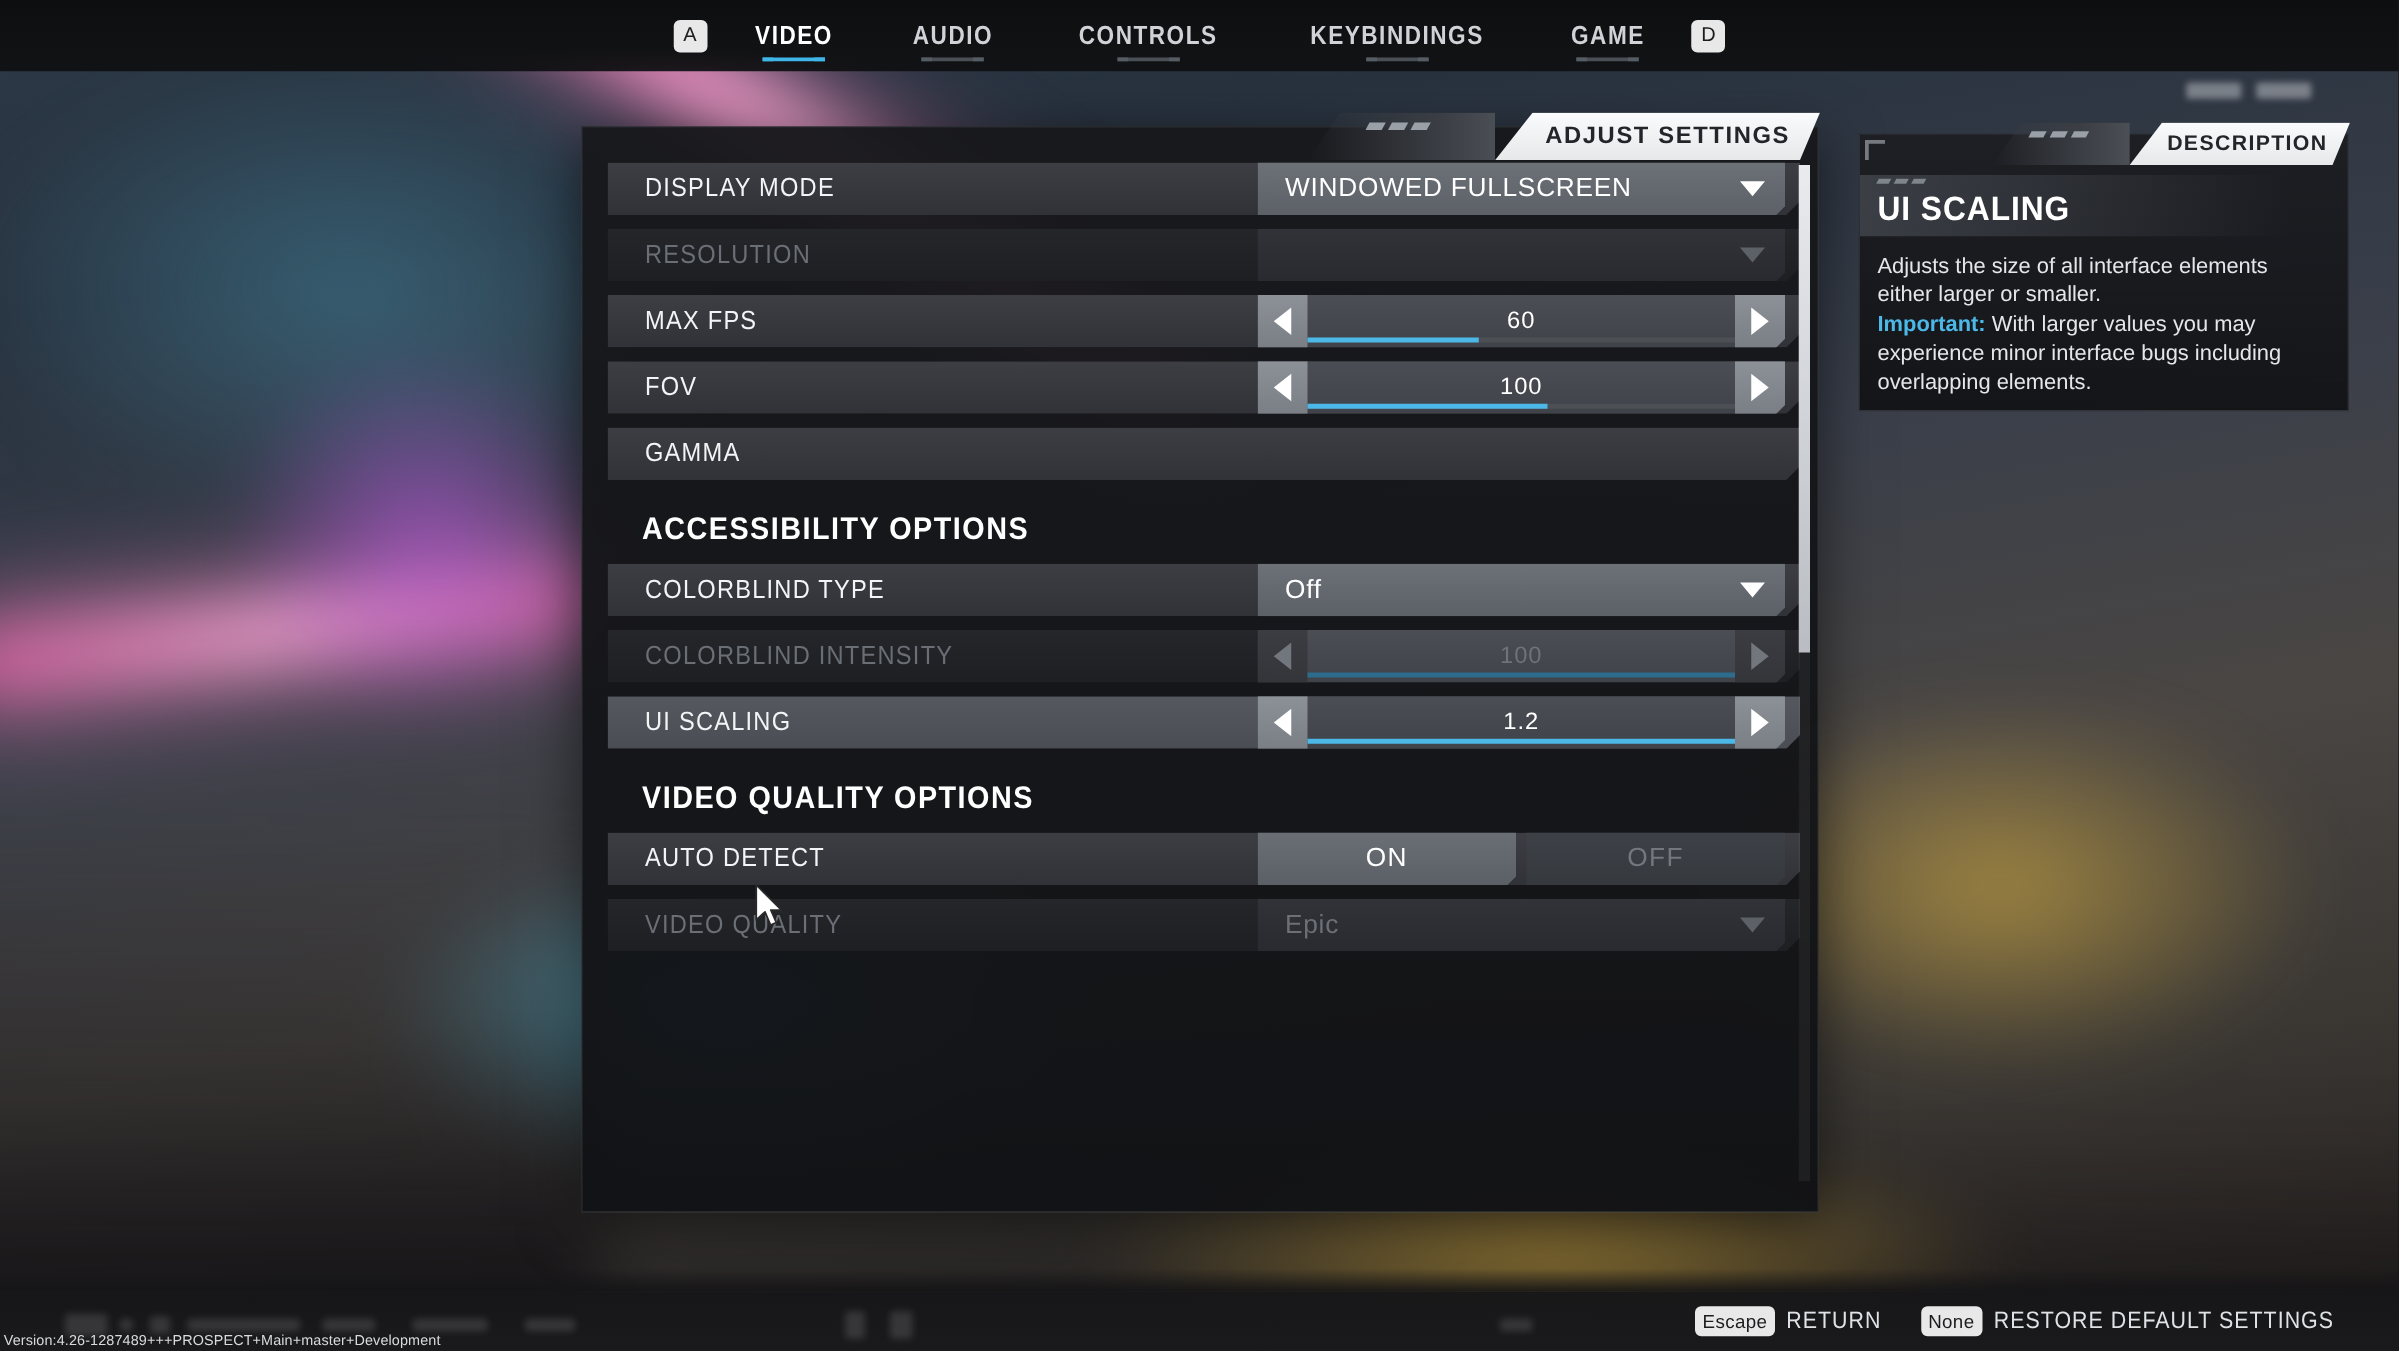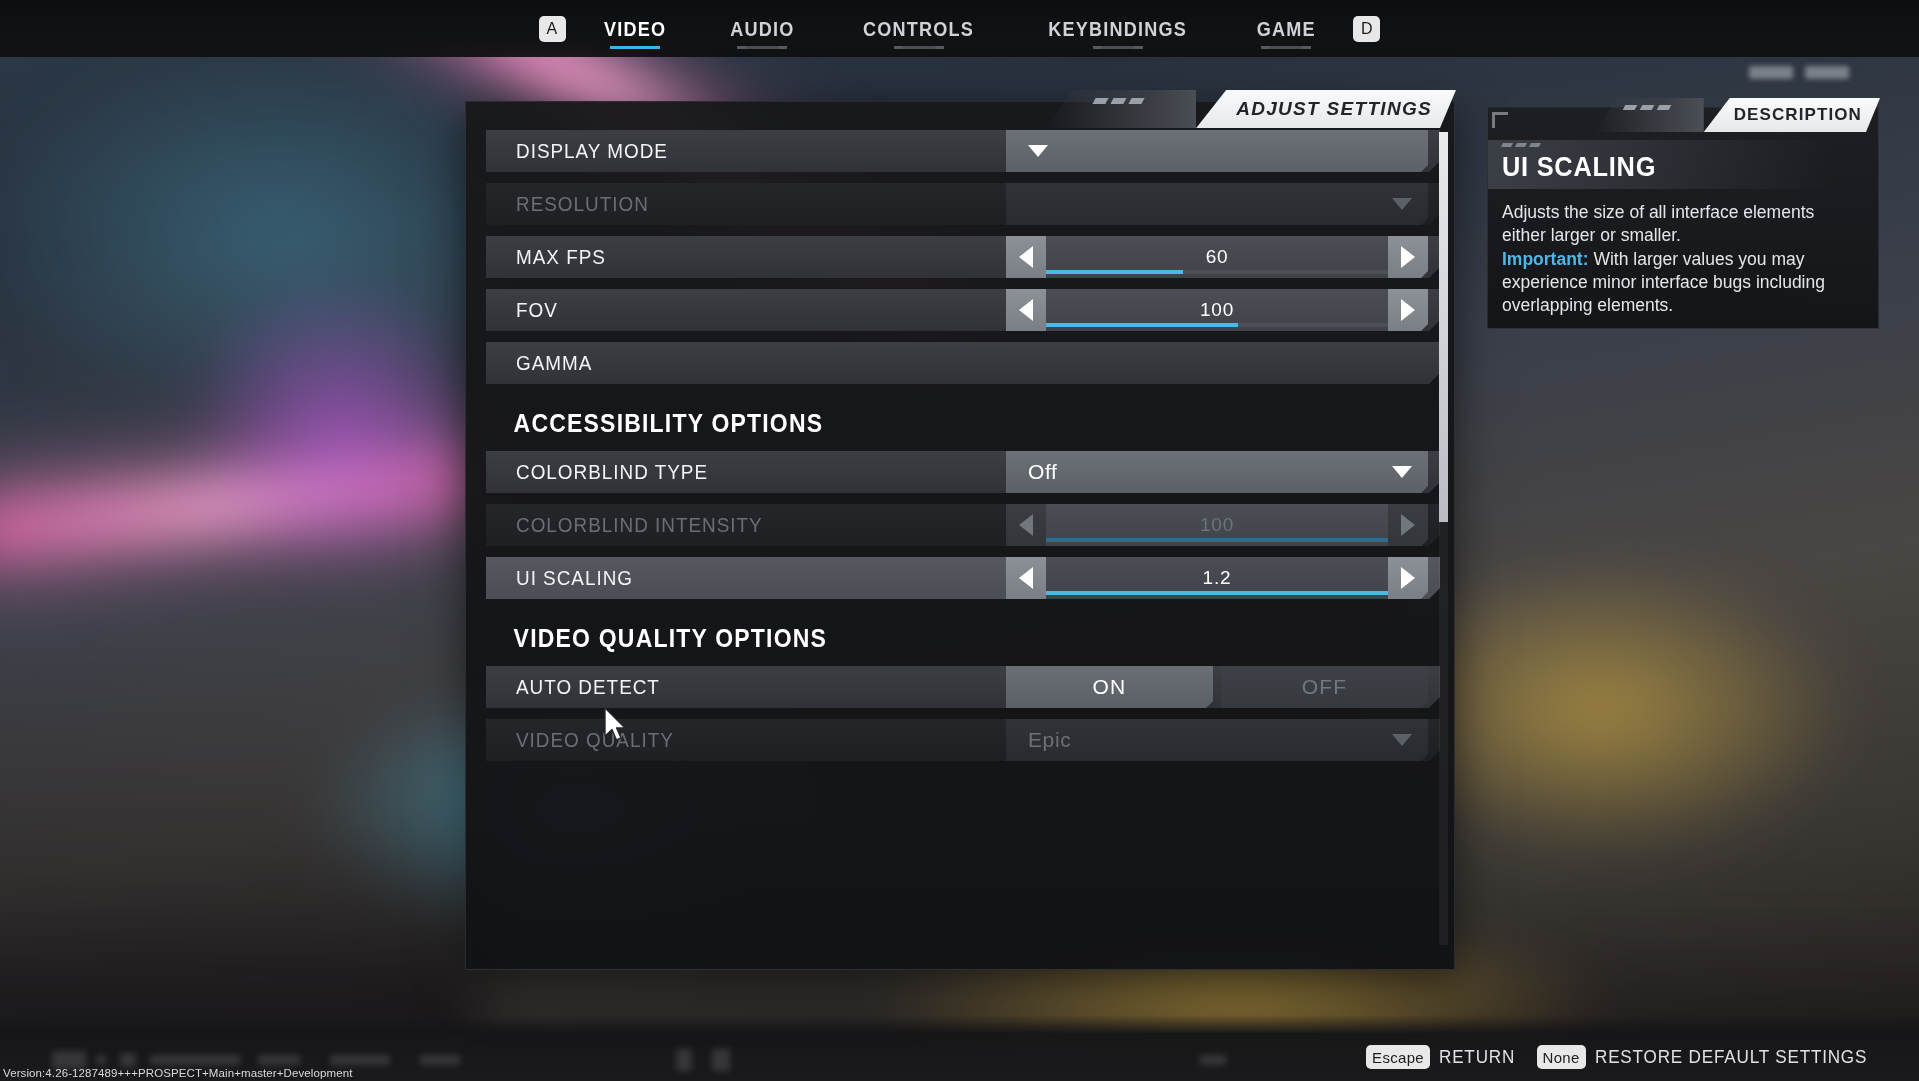--- a/index.html
+++ b/index.html
@@ -117,21 +117,20 @@
     position:absolute; top:8px; left:48px; display:flex; gap:5px;
   }
   .head-dash i { display:block; width:13px; height:6px; background:#9aa0a8; transform:skewX(-28deg); }
   .head-white {
     background:linear-gradient(180deg,#fafbfc,#e6e8ea);
     padding:0 24px 0 40px;
     display:flex; align-items:center;
     clip-path:polygon(30px 0, 100% 0, calc(100% - 16px) 100%, 0 100%);
     color:#23252a; font-size:19px; font-weight:700; letter-spacing:1.3px;
     font-family:"Liberation Sans", sans-serif;
-    font-style:italic;
   }
 
   #rowscroll {
     position:absolute; left:0; right:0; top:28px; bottom:22px;
     overflow:hidden; padding:0 14px 0 20px;
   }
   .rowstack { display:flex; flex-direction:column; gap:11px; }
 
   .srow {
     position:relative; height:42px; display:flex; align-items:center;
@@ -270,21 +269,21 @@
   }
   #descbody {
     padding:12px 18px 0 14px; color:#e4e7ea; font-size:17.5px; line-height:1.33;
     font-family:"Liberation Sans", sans-serif;
   }
   #descbody .imp { color:#4cb8e8; font-weight:700; }
 
   
   #footer {
     position:absolute; right:22px; bottom:0; height:48px; z-index:20;
-    display:flex; align-items:center; gap:13px;
+    display:flex; align-items:center; gap:23px;
   }
   .hint { display:flex; align-items:center; gap:9px; }
   .hint .txt {
     color:#dfe2e6; font-size:19px; letter-spacing:.9px; text-transform:uppercase;
     font-family:"Liberation Sans", sans-serif;
     transform:scaleX(.9); transform-origin:left center;
   }
   .hint .keycap { font-size:15px; height:24px; min-width:24px; }
 
   #version {
@@ -381,20 +380,21 @@
         </span>
     </div>
     <div class="head-white">ADJUST SETTINGS</div>
   </div>
 
   <div id="rowscroll">
     <div class="rowstack" id="rows">
         <div class="srow">
           <div class="label">DISPLAY MODE</div>
           <div class="ddown">
+            <span class="val">WINDOWED FULLSCREEN</span>
             <span class="caret"></span>
           </div>
         </div>
         <div class="srow dim">
           <div class="label">RESOLUTION</div>
           <div class="ddown">
             <span class="val"></span>
             <span class="caret"></span>
           </div>
         </div>

